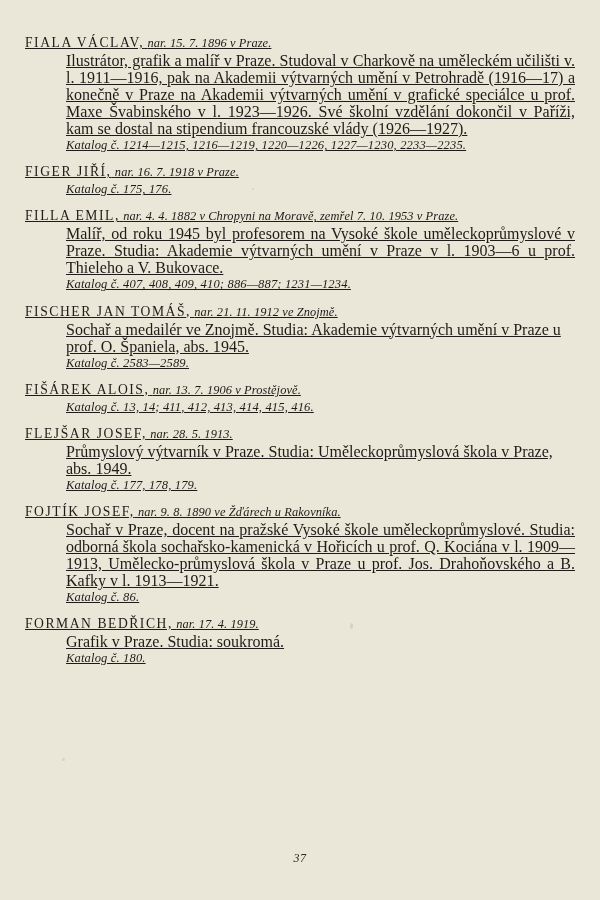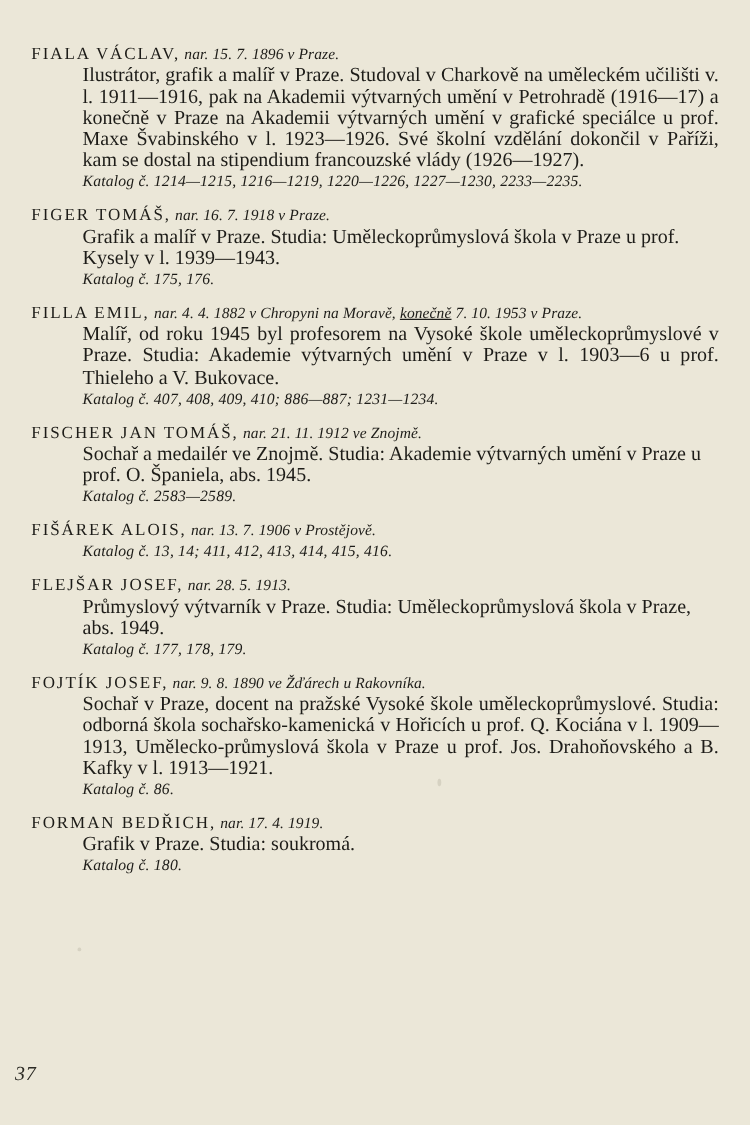--- a/index.html
+++ b/index.html
@@ -31,20 +31,21 @@
   .page {
     position: absolute;
     inset: 0;
     padding: 0;
   }
   .content {
     position: absolute;
     left: 25px;
     top: 34px;
     width: 550px;
+    text-decoration: underline;
   }
   .entry {
     margin-bottom: 9px;
   }
   .entry:last-of-type { margin-bottom: 0; }
 
   .headline {
     font-size: 13.2px;
     line-height: 17px;
     text-indent: 0;
@@ -80,24 +81,25 @@
     margin: 0;
     padding-left: 41px;
     font-style: italic;
     font-size: 12.55px;
     line-height: 17.05px;
     letter-spacing: 0.15px;
   }
 
   .folio {
     position: absolute;
-    left: 12px;
+    left: 0;
     right: 0;
     top: 851px;
-    font-size: 16px;
+    text-align: center;
+    font-size: 12px;
     font-style: italic;
     letter-spacing: 0.5px;
     color: #2b2a24;
   }
 
   
   .speck {
     position: absolute;
     background: rgba(120,114,95,0.18);
     border-radius: 50%;
@@ -117,31 +119,30 @@
       <div class="headline">
         <span class="name">FIALA VÁCLAV,</span>
         <span class="vitals"><span>nar. 15. 7. 1896 v Praze.</span></span>
       </div>
       <p class="body">Ilustrátor, grafik a malíř v Praze. Studoval v Charkově na uměleckém učilišti v. l. 1911—1916, pak na Akademii výtvarných umění v Petrohradě (1916—17) a konečně v Praze na Akademii výtvarných umění v grafické speciálce u prof. Maxe Švabinského v l. 1923—1926. Své školní vzdělání dokončil v Paříži, kam se dostal na stipendium francouzské vlády (1926—1927).</p>
       <p class="katalog">Katalog č. 1214—1215, 1216—1219, 1220—1226, 1227—1230, 2233—2235.</p>
     </div>
 
     <div class="entry">
       <div class="headline">
-        <span class="name">FIGER TOMÁŠ,</span>
+        <span class="name">FIGER JIŘÍ,</span>
         <span class="vitals"><span>nar. 16. 7. 1918 v Praze.</span></span>
       </div>
-      <p class="body nojust">Grafik a malíř v Praze. Studia: Uměleckoprůmyslová škola v Praze u prof. Kysely v l. 1939—1943.</p>
       <p class="katalog">Katalog č. 175, 176.</p>
     </div>
 
     <div class="entry">
       <div class="headline">
         <span class="name">FILLA EMIL,</span>
-        <span class="vitals"><span>nar. 4. 4. 1882 v Chropyni na Moravě,</span> <span class="died">konečně</span> <span>7. 10. 1953 v Praze.</span></span>
+        <span class="vitals"><span>nar. 4. 4. 1882 v Chropyni na Moravě,</span> <span class="died">zemřel</span> <span>7. 10. 1953 v Praze.</span></span>
       </div>
       <p class="body">Malíř, od roku 1945 byl profesorem na Vysoké škole uměleckoprůmyslové v Praze. Studia: Akademie výtvarných umění v Praze v l. 1903—6 u prof. Thieleho a V. Bukovace.</p>
       <p class="katalog">Katalog č. 407, 408, 409, 410; 886—887; 1231—1234.</p>
     </div>
 
     <div class="entry">
       <div class="headline">
         <span class="name">FISCHER JAN TOMÁŠ,</span>
         <span class="vitals"><span>nar. 21. 11. 1912 ve Znojmě.</span></span>
       </div>

